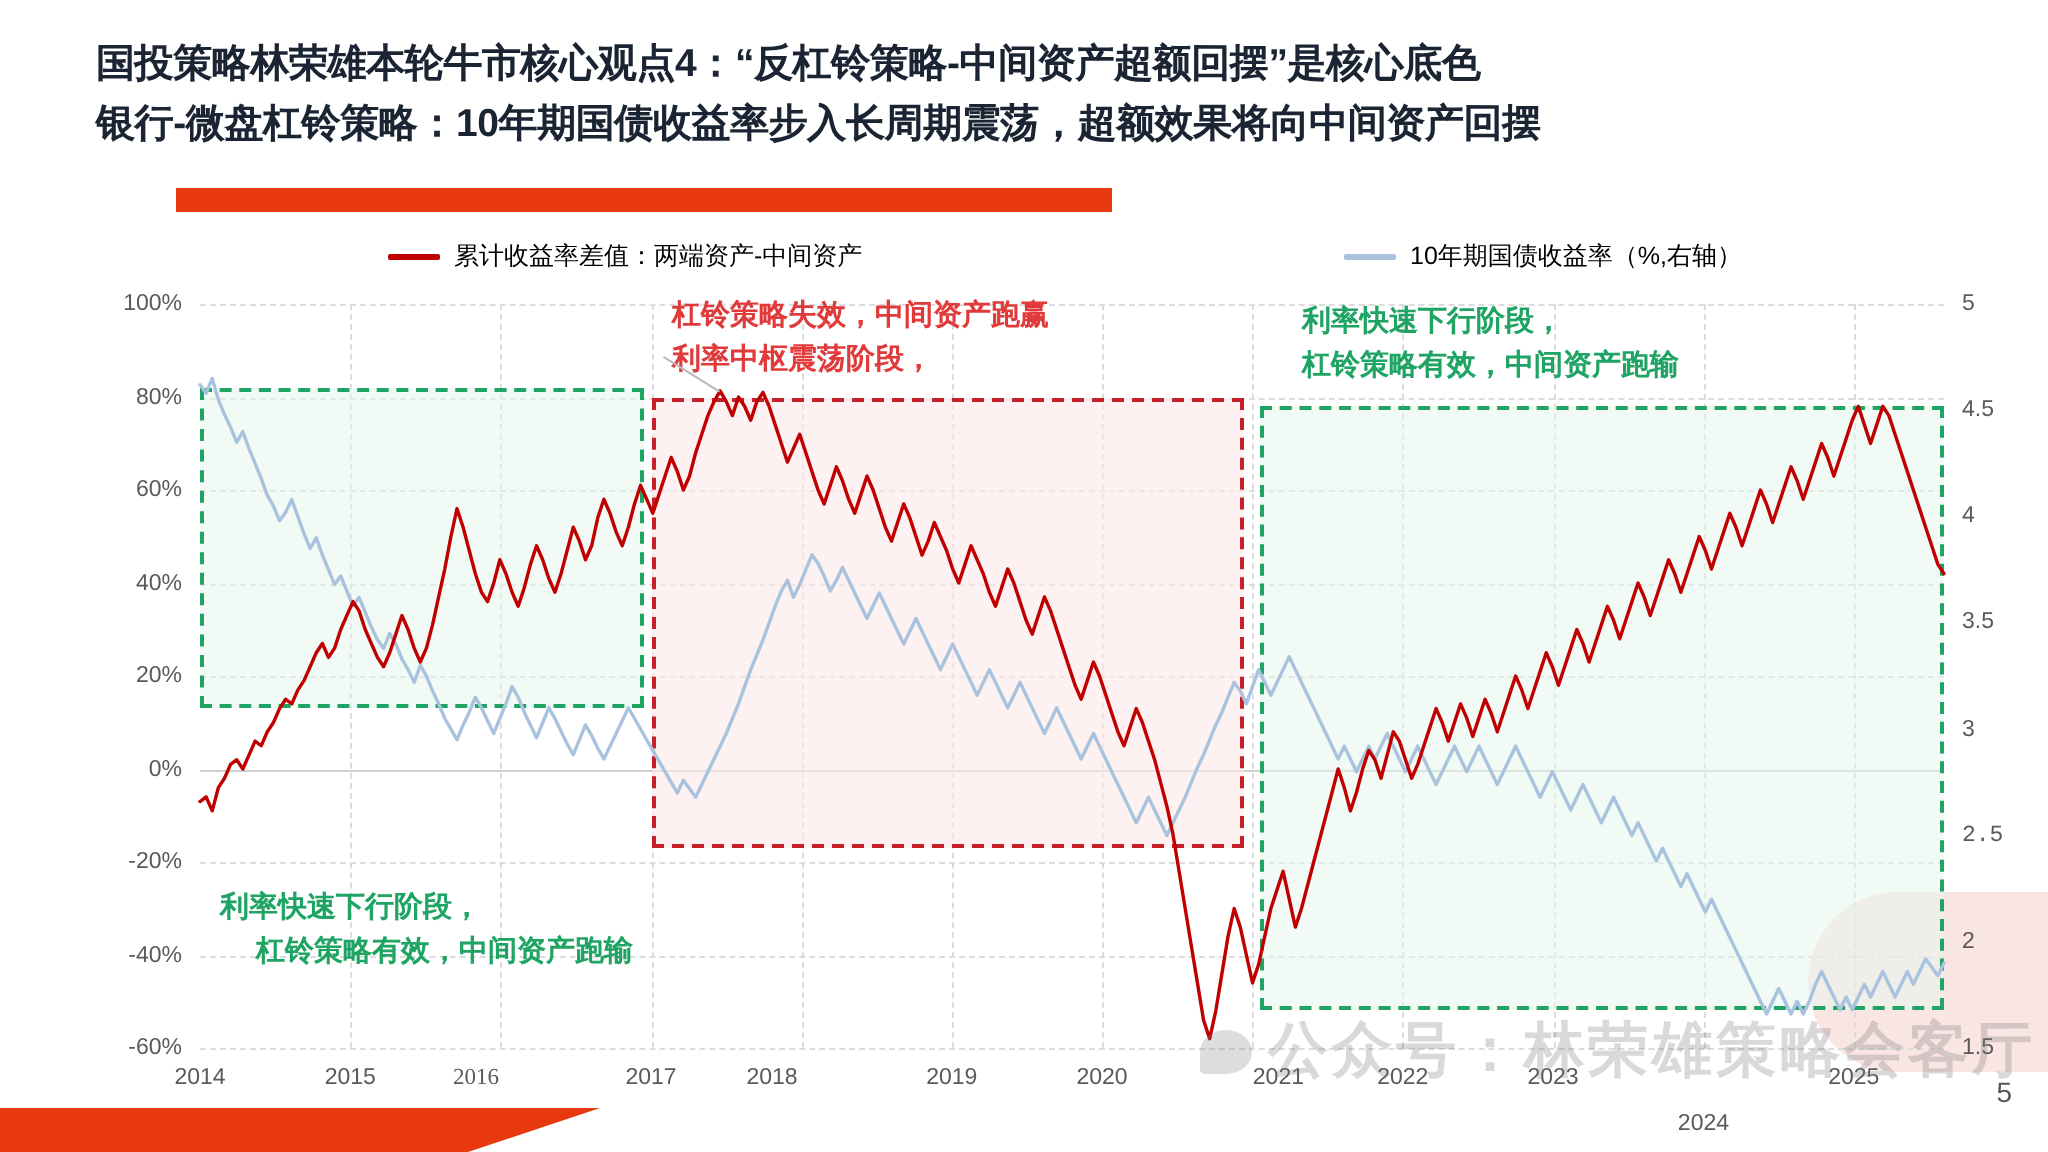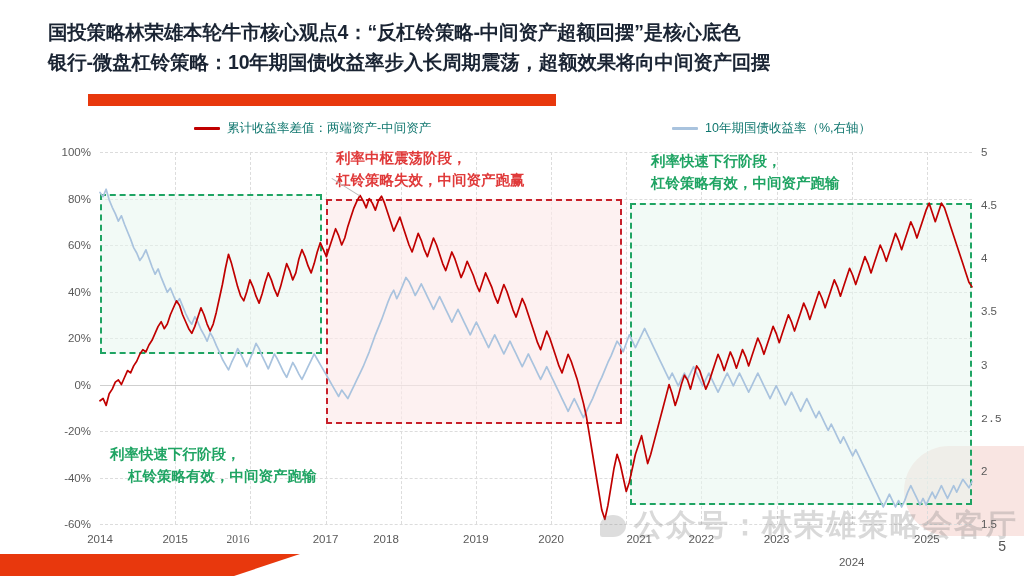--- a/index.html
+++ b/index.html
@@ -31,21 +31,21 @@
     clip-path: polygon(0 0, 100% 0, 78% 100%, 0 100%);
   }
   .deco-pink-blob {
     position: absolute; right: 0; bottom: 40px; width: 120px; height: 90px;
     background: #f7dcd8; border-radius: 60px 0 0 60px; opacity: .75;
   }
 
   
   .legend { position: absolute; left: 180px; top: 120px; width: 800px; height: 22px; }
   .legend-item { position: absolute; display: flex; align-items: center; gap: 7px;
-                 font-size: 12.5px; color: #0f766e; white-space: nowrap; }
+                 font-size: 12.5px; color: #000000; white-space: nowrap; }
   .legend-item.a { left: 14px; top: 0; }
   .legend-item.b { left: 492px; top: 0; }
   .legend-swatch { display: inline-block; width: 26px; height: 3px; border-radius: 1px; }
 
   
   #plot {
     position: absolute; left: 100px; top: 152px;
     width: 872px; height: 372px;
   }
   .grid-line { position: absolute; left: 0; width: 100%; height: 0;
@@ -185,22 +185,22 @@
         <div class="xtick" style="left: 375.862px;">2019</div>
         <div class="xtick" style="left: 451.034px;">2020</div>
         <div class="xtick" style="left: 526.207px; margin-left: 13px;">2021</div>
         <div class="xtick" style="left: 601.379px;">2022</div>
         <div class="xtick" style="left: 676.552px;">2023</div>
         <div class="xtick" style="left: 751.724px; margin-top: 32px;">2024</div>
         <div class="xtick" style="left: 826.897px;">2025</div>
       </div>
 
     <div class="annot red" style="left:236px; top:-4px;">
+      <div>杠铃策略失效，中间资产跑赢</div>
       <div>利率中枢震荡阶段，</div>
-      <div>杠铃策略失效，中间资产跑赢</div>
     </div>
     <div class="annot green" style="left:551px; top:-1px;">
       <div>利率快速下行阶段，</div>
       <div>杠铃策略有效，中间资产跑输</div>
     </div>
     <div class="annot green" style="left:10px; top:292px;">
       <div>利率快速下行阶段，</div>
       <div style="margin-left:18px;">杠铃策略有效，中间资产跑输</div>
     </div>
 

